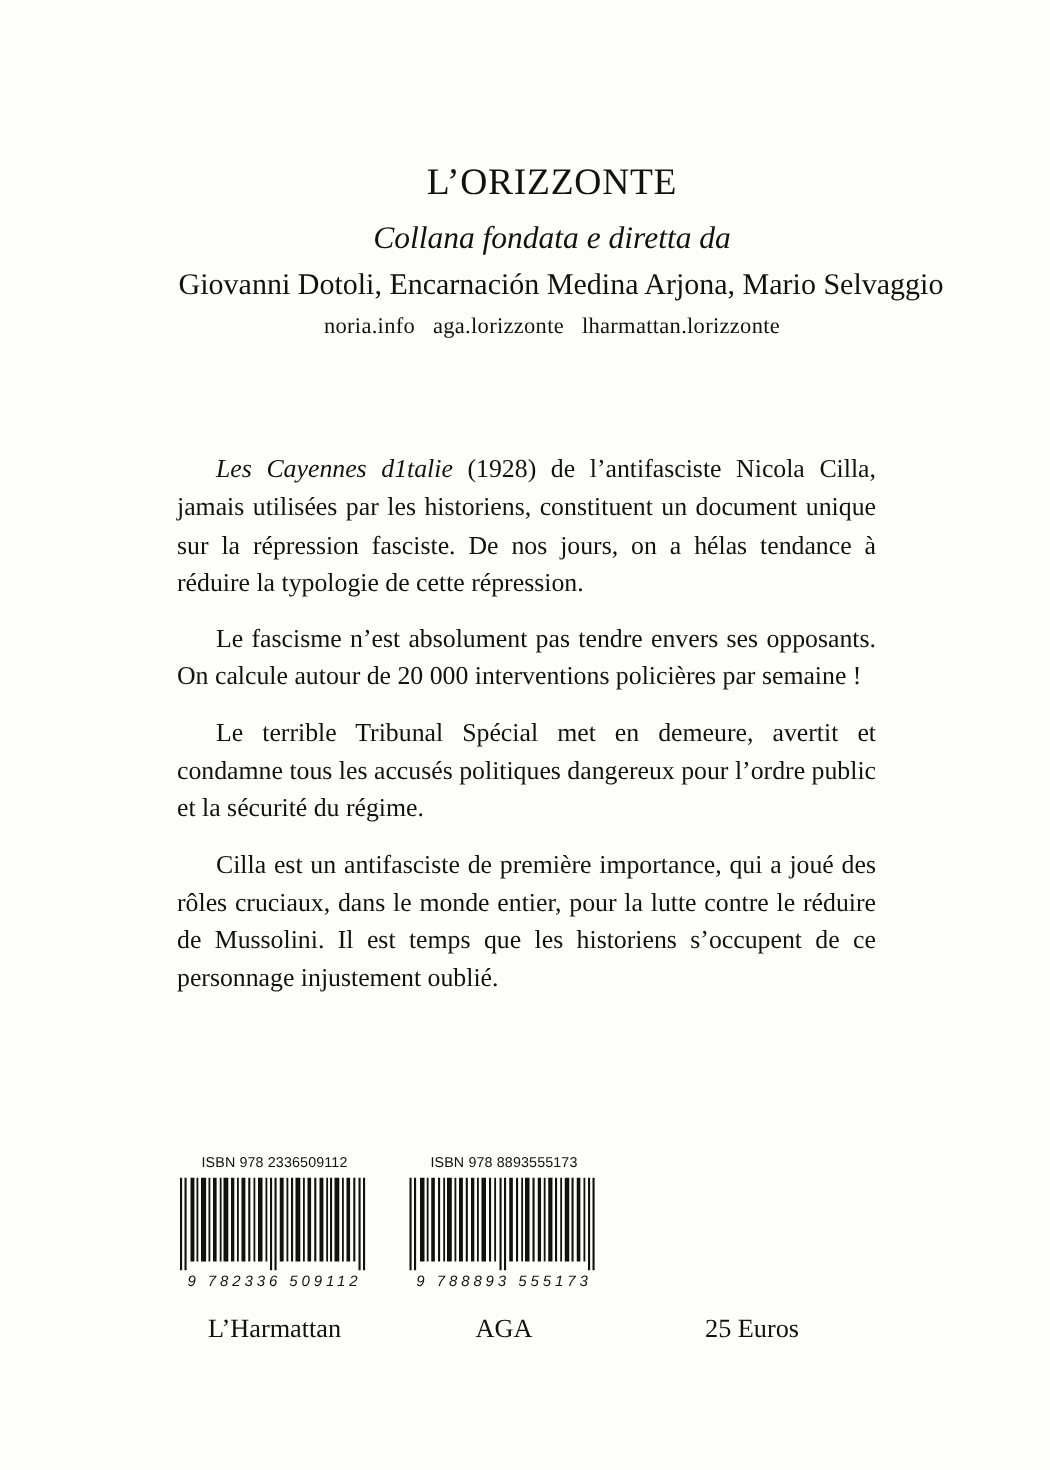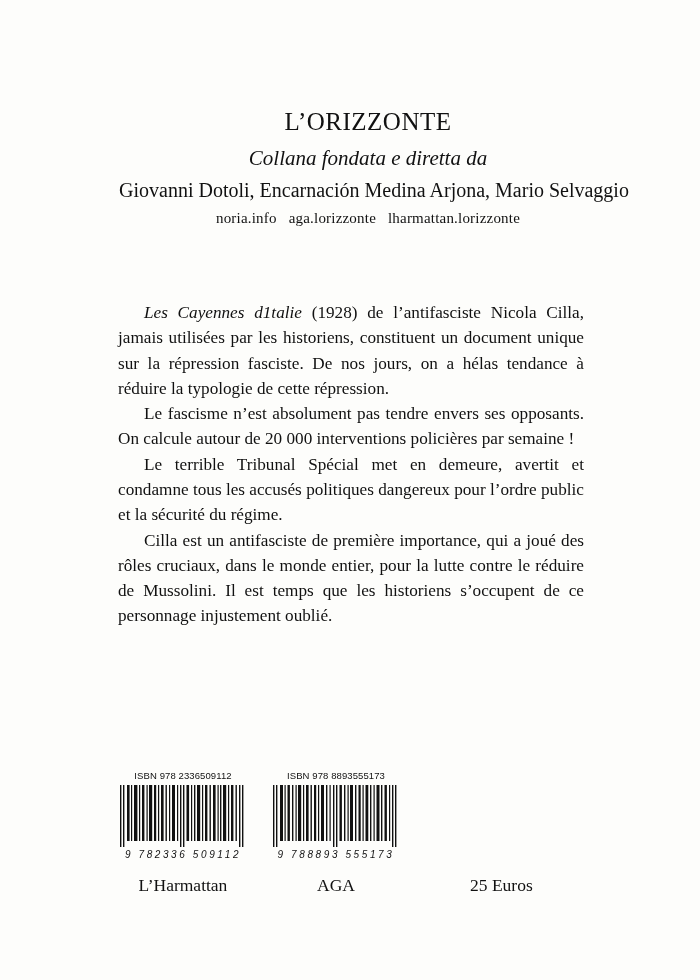--- a/index.html
+++ b/index.html
@@ -62,21 +62,21 @@
     width: 466px;
     font-size: 17.2px;
     line-height: 1.47;
     text-align: justify;
     text-justify: inter-word;
   }
   .blurb p {
     margin: 0;
     text-indent: 26px;
   }
-  .blurb p + p { margin-top: 0px; }
+  .blurb p + p { margin-top: 12px; }
   .blurb em { font-style: italic; }
 
   
   .barcodes {
     position: absolute;
     left: 0;
     top: 770px;
     width: 668px;
     height: 120px;
     padding-left: 17px;

